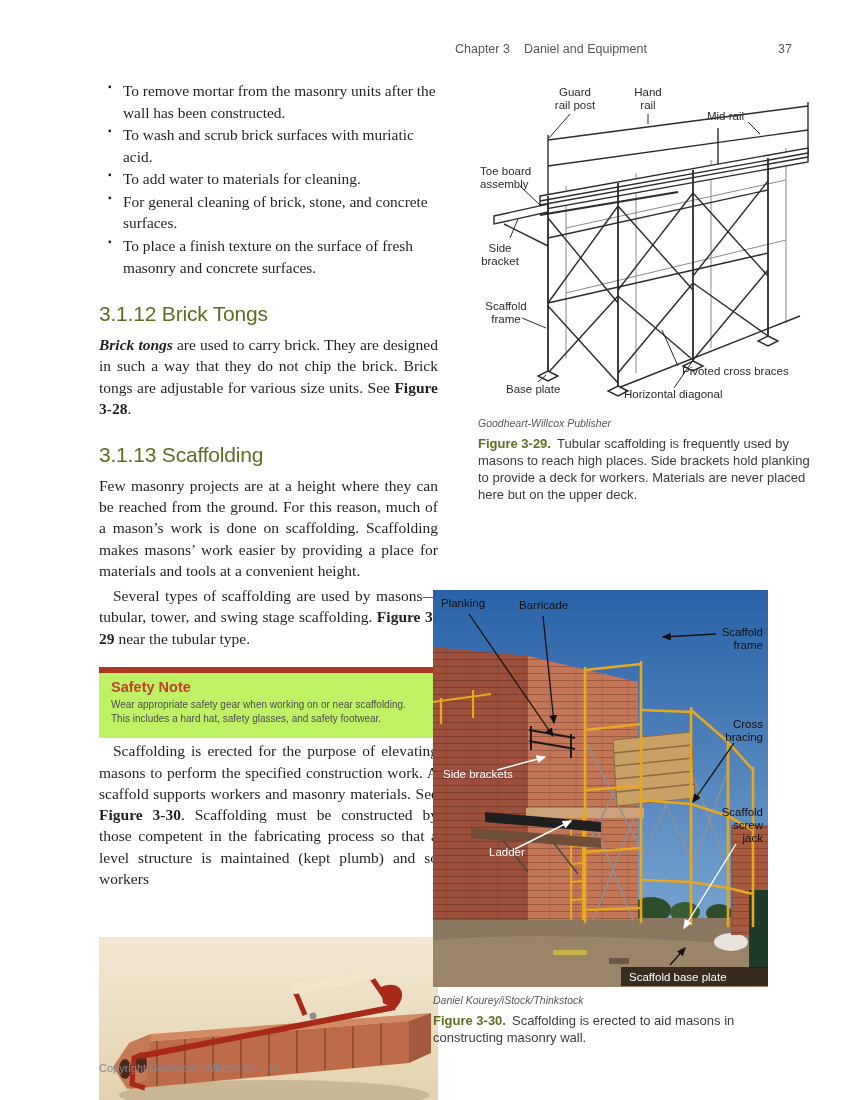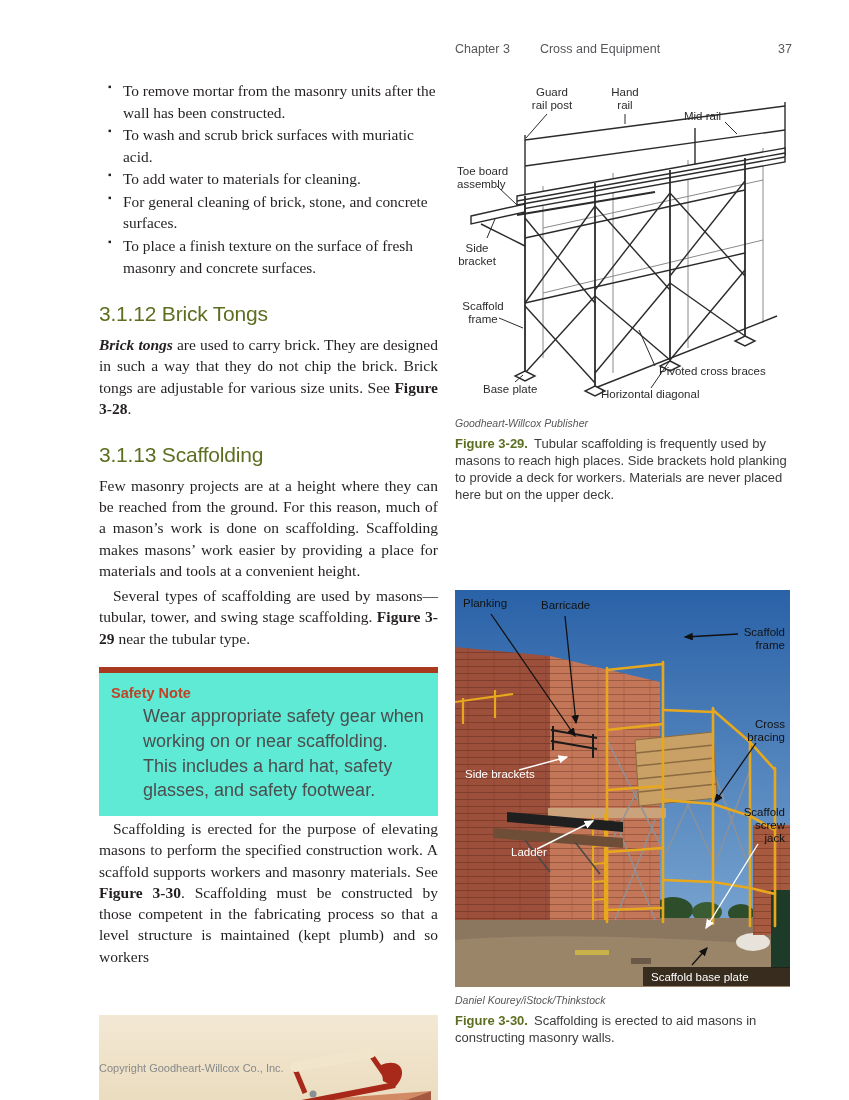--- a/index.html
+++ b/index.html
@@ -1,65 +1,65 @@
 <!DOCTYPE html>
 <html><head>
 <meta charset="utf-8">
 <style>
   html,body{margin:0;padding:0;background:#ffffff;}
   .page{position:relative;width:849px;height:1100px;background:#ffffff;overflow:hidden;
         font-family:"Liberation Serif",serif;color:#231f20;}
   
   .pg-header{position:absolute;left:455px;top:42px;width:337px;display:flex;
-             font-family:"Liberation Sans",sans-serif;font-size:12.5px;color:#56575a;gap:16px;}
+             font-family:"Liberation Sans",sans-serif;font-size:12.5px;color:#56575a;}
   .pg-header .gap{margin-left:14px;}
   .pg-header .pgnum{margin-left:auto;}
   
   .col-left{position:absolute;left:99px;top:80px;width:339px;}
-  .col-right{position:absolute;left:455px;top:78px;width:337px;}
+  .col-right{position:absolute;left:478px;top:78px;width:337px;}
   
   ul.bullets{margin:0;padding:0 0 0 24px;list-style:none;font-size:15.4px;line-height:1.4;}
   ul.bullets li{position:relative;margin:0 0 1px 0;}
   ul.bullets li::before{content:"▪";position:absolute;left:-15px;top:0px;font-size:10px;color:#231f20;}
   
   h2.sec{font-family:"Liberation Sans",sans-serif;font-weight:normal;font-size:21px;
          color:#5c6e20;margin:24px 0 8px 0;letter-spacing:-.2px;}
   
   p.body{font-size:15.5px;line-height:1.37;margin:0 0 4px 0;text-align:justify;}
   p.indent{text-indent:14px;margin-top:2px;}
   .b{font-weight:bold;}
   .bi{font-weight:bold;font-style:italic;font-family:Liberation Serif, serif;}
   .mt22{margin-top:24px;}
   
-  .safety{margin-top:18px;border-top:6px solid #a93a20;background:#5eead4;
-          padding:12px 12px 13px 12px;font-family:"Liberation Sans",sans-serif;}
+  .safety{margin-top:18px;border-top:6px solid #a93a20;background:#bef264;
+          padding:6px 12px 13px 12px;font-family:"Liberation Sans",sans-serif;}
   .safety-title{color:#bf4226;font-weight:bold;font-size:14.5px;margin-bottom:3px;}
-  .safety-body{color:#4c4d4f;font-size:18px;line-height:1.38;margin-left:32px;}
+  .safety-body{color:#4c4d4f;font-size:10px;line-height:1.38;}
   
   figure{margin:0;padding:0;}
   .fig28{margin-top:48px;}
   .photo-frame{display:block;}
   .credit{font-family:"Liberation Sans",sans-serif;font-style:italic;font-size:10.5px;
           color:#56575a;text-align:left;margin-top:3px;}
   p.caption{font-family:"Liberation Sans",sans-serif;font-size:13px;line-height:1.32;
             color:#3c3c3e;margin:6px 0 0 0;}
   .figlabel{font-weight:bold;color:#5c6e20;margin-right:6px;}
   .copyright{position:absolute;left:99px;top:1062px;font-family:"Liberation Sans",sans-serif;
              font-size:11px;color:#87898b;}
-  .fig30{position:absolute;left:455px;top:590px;width:337px;}
+  .fig30{position:absolute;left:433px;top:590px;width:337px;}
   svg text{font-family:"Liberation Sans",sans-serif;}
 </style>
 </head>
 <body>
 
 <div class="page">
 
   <div class="pg-header">
     <span>Chapter 3</span>
-    <span class="gap">Cross and Equipment</span>
+    <span class="gap">Daniel and Equipment</span>
     <span class="pgnum">37</span>
   </div>
 
   <div class="col-left">
     <ul class="bullets">
       <li>To remove mortar from the masonry units after the wall has been constructed.</li>
       <li>To wash and scrub brick surfaces with muriatic acid.</li>
       <li>To add water to materials for cleaning.</li>
       <li>For general cleaning of brick, stone, and concrete surfaces.</li>
       <li>To place a finish texture on the surface of fresh masonry and concrete surfaces.</li>
@@ -351,16 +351,16 @@
         <text x="330" y="151" text-anchor="end" fill="#111111">bracing</text>
         <text x="10" y="188" fill="#ffffff">Side brackets</text>
         <text x="56" y="266" fill="#ffffff">Ladder</text>
         <text x="330" y="226" text-anchor="end" fill="#111111">Scaffold</text>
         <text x="330" y="239" text-anchor="end" fill="#111111">screw</text>
         <text x="330" y="252" text-anchor="end" fill="#111111">jack</text>
         <text x="196" y="391" fill="#ffffff">Scaffold base plate</text>
       </g>
     </svg>
     <div class="credit">Daniel Kourey/iStock/Thinkstock</div>
-    <p class="caption"><span class="figlabel">Figure 3-30.</span><span>Scaffolding is erected to aid masons in constructing masonry walls.</span></p>
+    <p class="caption"><span class="figlabel">Figure 3-30.</span><span>Scaffolding is erected to aid masons in constructing masonry wall.</span></p>
   </figure>
 
 </div>
 
 </body></html>

